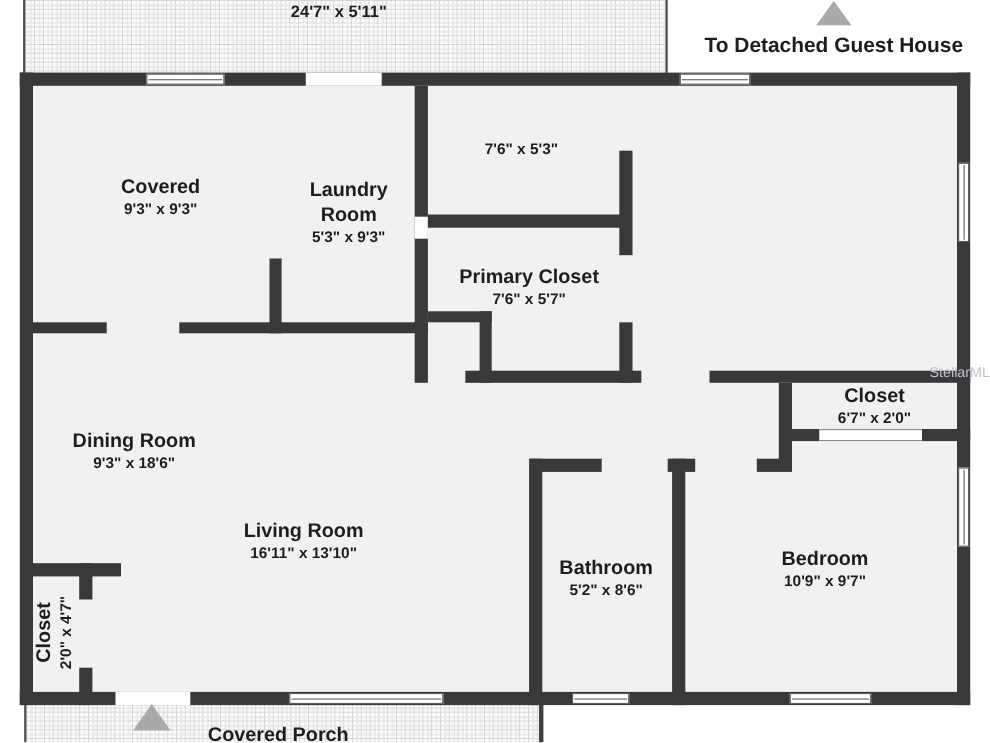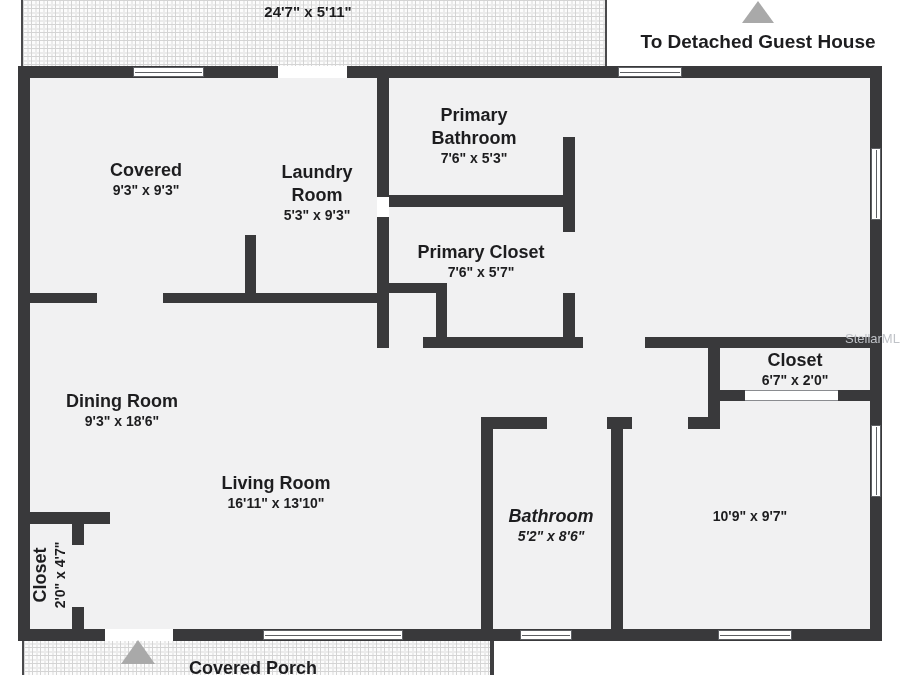--- a/index.html
+++ b/index.html
@@ -87,44 +87,44 @@
 
   <div class="room-label" style="left:146px;top:179px;width:150px;">
     <div class="room-name">Covered</div>
     <div class="room-dims">9'3" x 9'3"</div>
   </div>
   <div class="room-label" style="left:317px;top:193px;width:96px;">
     <div class="room-name">Laundry Room</div>
     <div class="room-dims">5'3" x 9'3"</div>
   </div>
   <div class="room-label" style="left:474px;top:136px;width:110px;">
-    <div class="room-name">Primary Bathroom</div>
     <div class="room-dims">7'6" x 5'3"</div>
   </div>
   <div class="room-label" style="left:481px;top:261px;width:230px;">
     <div class="room-name">Primary Closet</div>
     <div class="room-dims">7'6" x 5'7"</div>
   </div>
   <div class="room-label" style="left:795px;top:369px;width:150px;">
     <div class="room-name">Closet</div>
     <div class="room-dims">6'7" x 2'0"</div>
   </div>
   <div class="room-label" style="left:122px;top:410px;width:210px;">
     <div class="room-name">Dining Room</div>
     <div class="room-dims">9'3" x 18'6"</div>
   </div>
   <div class="room-label" style="left:276px;top:492px;width:230px;">
     <div class="room-name">Living Room</div>
     <div class="room-dims">16'11" x 13'10"</div>
   </div>
-  <div class="room-label" style="left:551px;top:525px;width:170px;font-style:italic;">
+  <div class="room-label" style="left:551px;top:525px;width:170px;">
     <div class="room-name">Bathroom</div>
     <div class="room-dims">5'2" x 8'6"</div>
   </div>
   <div class="room-label" style="left:750px;top:517px;width:190px;">
+    <div class="room-name">Bedroom</div>
     <div class="room-dims">10'9" x 9'7"</div>
   </div>
   <div class="room-label rot" style="left:49px;top:575px;width:130px;">
     <div class="room-name">Closet</div>
     <div class="room-dims">2'0" x 4'7"</div>
   </div>
 
   <div class="annot" style="left:308px;top:11px;font-size:15px;">24'7" x 5'11"</div>
   <div class="tri-up" style="left:742px;top:1px;"></div>
   <div class="annot" style="left:758px;top:42px;font-size:19px;text-align:center;">To Detached Guest House</div>

